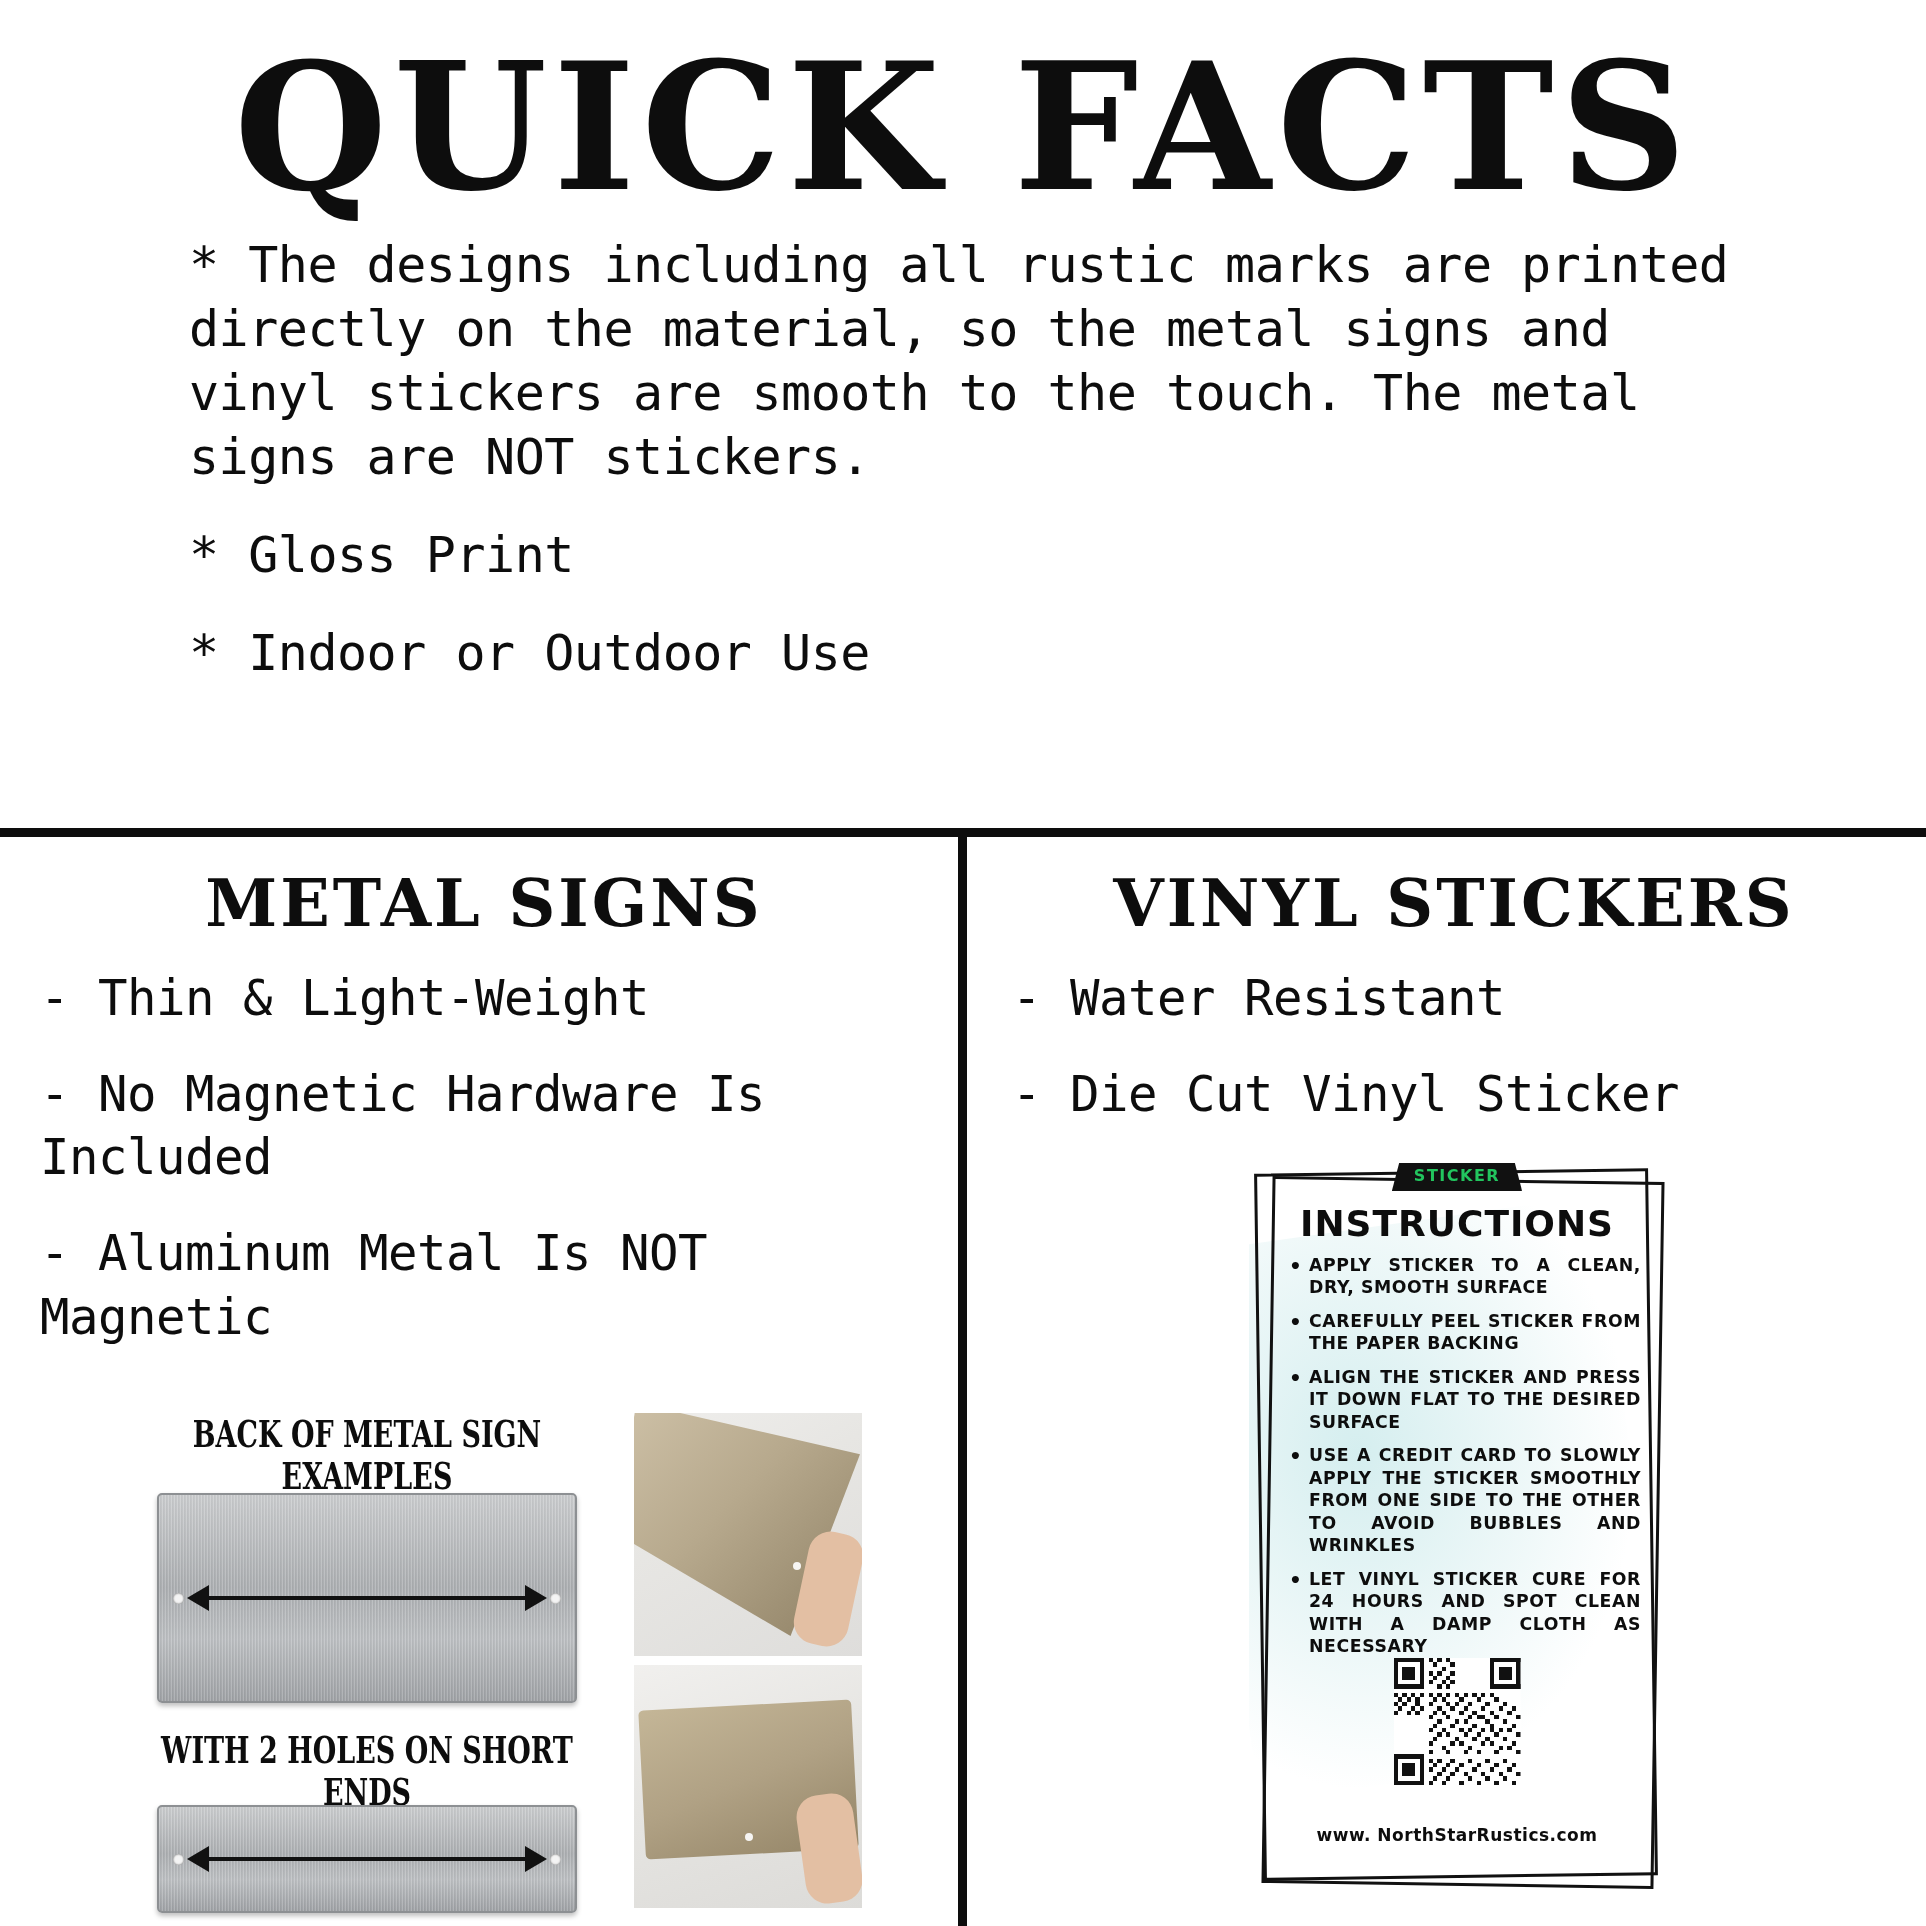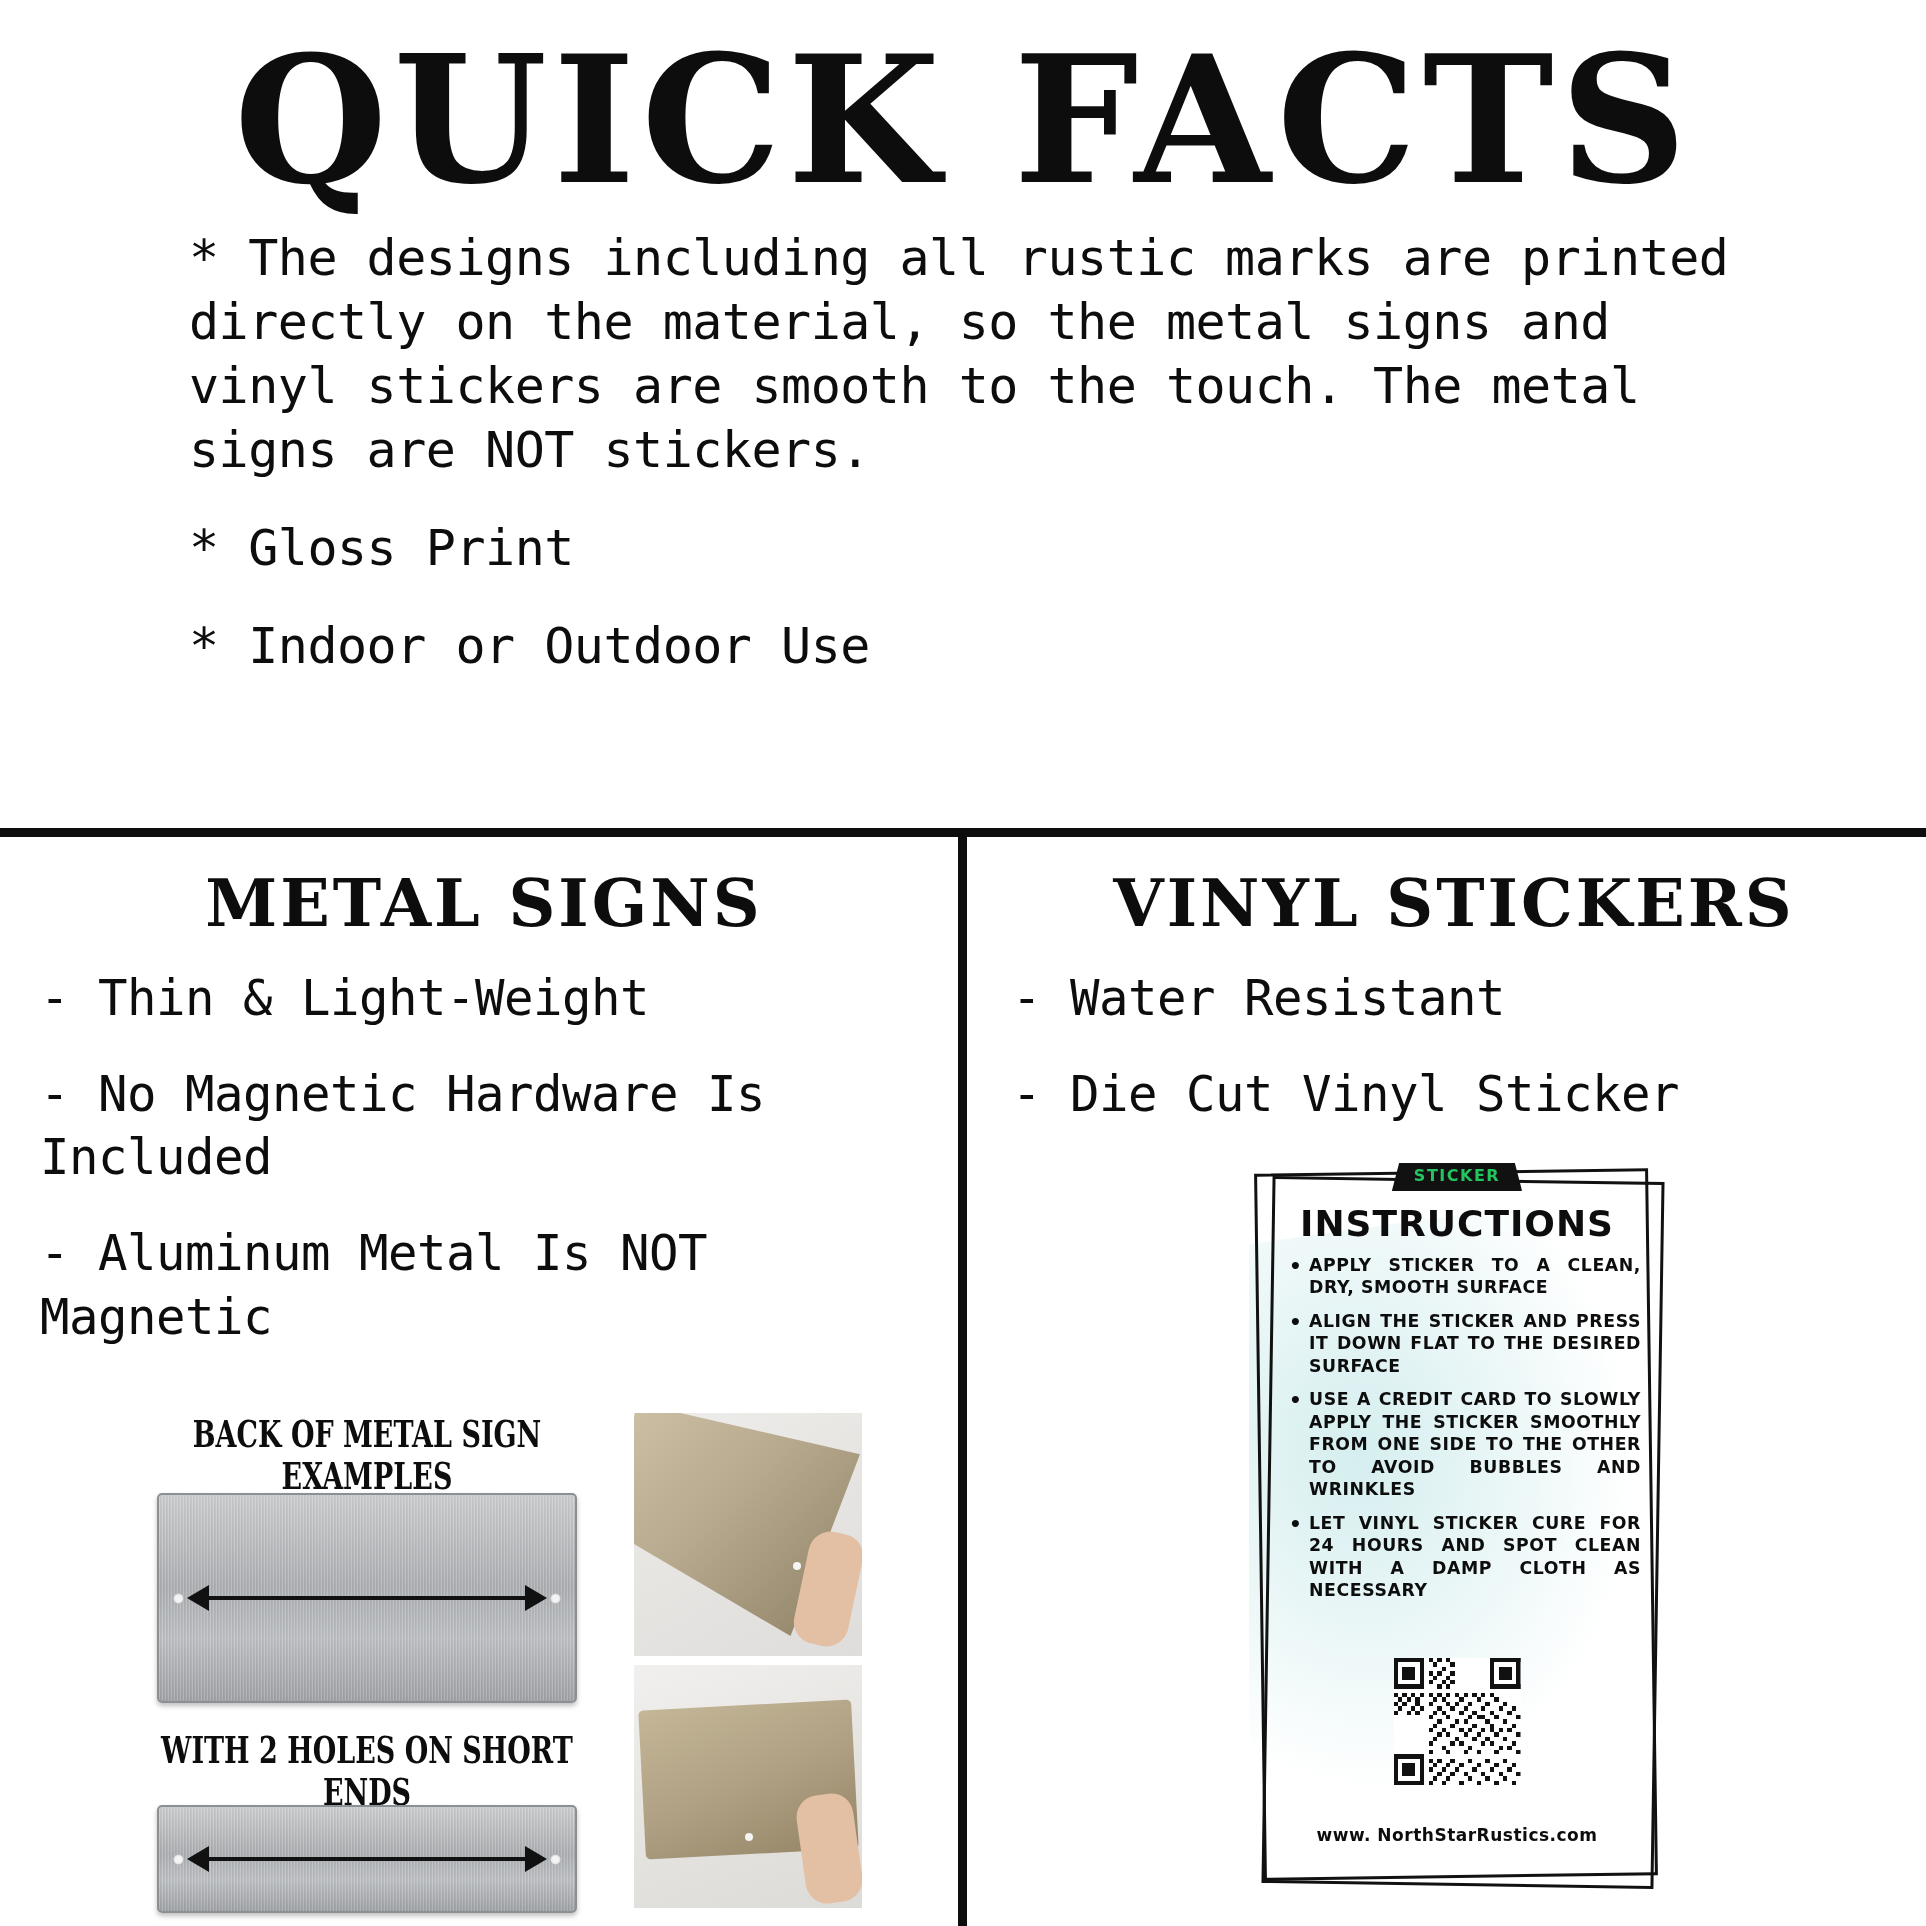--- a/index.html
+++ b/index.html
@@ -11,21 +11,21 @@
     width: 1927px;
     height: 1927px;
     font-family: "DejaVu Sans Mono", monospace;
     color: #0d0d0d;
     overflow: hidden;
     position: relative;
   }
 
   
   .top-section {
-    padding: 8px 40px 0 40px;
+    padding: 15px 40px 0 40px;
     height: 824px;
     box-sizing: border-box;
   }
 
   .quick-facts-title {
     font-family: "DejaVu Serif", serif;
     font-weight: bold;
     font-size: 176px;
     line-height: 1.08;
     text-align: center;
@@ -383,20 +383,21 @@
 </div>
 
 <div class="sticker-card-wrap">
   <div class="sticker-card">
     <span class="wash"></span>
 
     <div class="instructions-title">INSTRUCTIONS</div>
 
     <ul class="steps">
       <li>APPLY STICKER TO A CLEAN, DRY, SMOOTH SURFACE</li>
+      <li>CAREFULLY PEEL STICKER FROM THE PAPER BACKING</li>
       <li>ALIGN THE STICKER AND PRESS IT DOWN FLAT TO THE DESIRED SURFACE</li>
       <li>USE A CREDIT CARD TO SLOWLY APPLY THE STICKER SMOOTHLY FROM ONE SIDE TO THE OTHER TO AVOID BUBBLES AND WRINKLES</li>
       <li>LET VINYL STICKER CURE FOR 24 HOURS AND SPOT CLEAN WITH A DAMP CLOTH AS NECESSARY</li>
     </ul>
 
     <div class="qr">
       <svg viewBox="0 0 29 29" width="127" height="127" shape-rendering="crispEdges">
         <rect width="29" height="29" fill="#ffffff"></rect>
         <g fill="#111111">
           <rect x="0" y="0" width="7" height="1"></rect>

